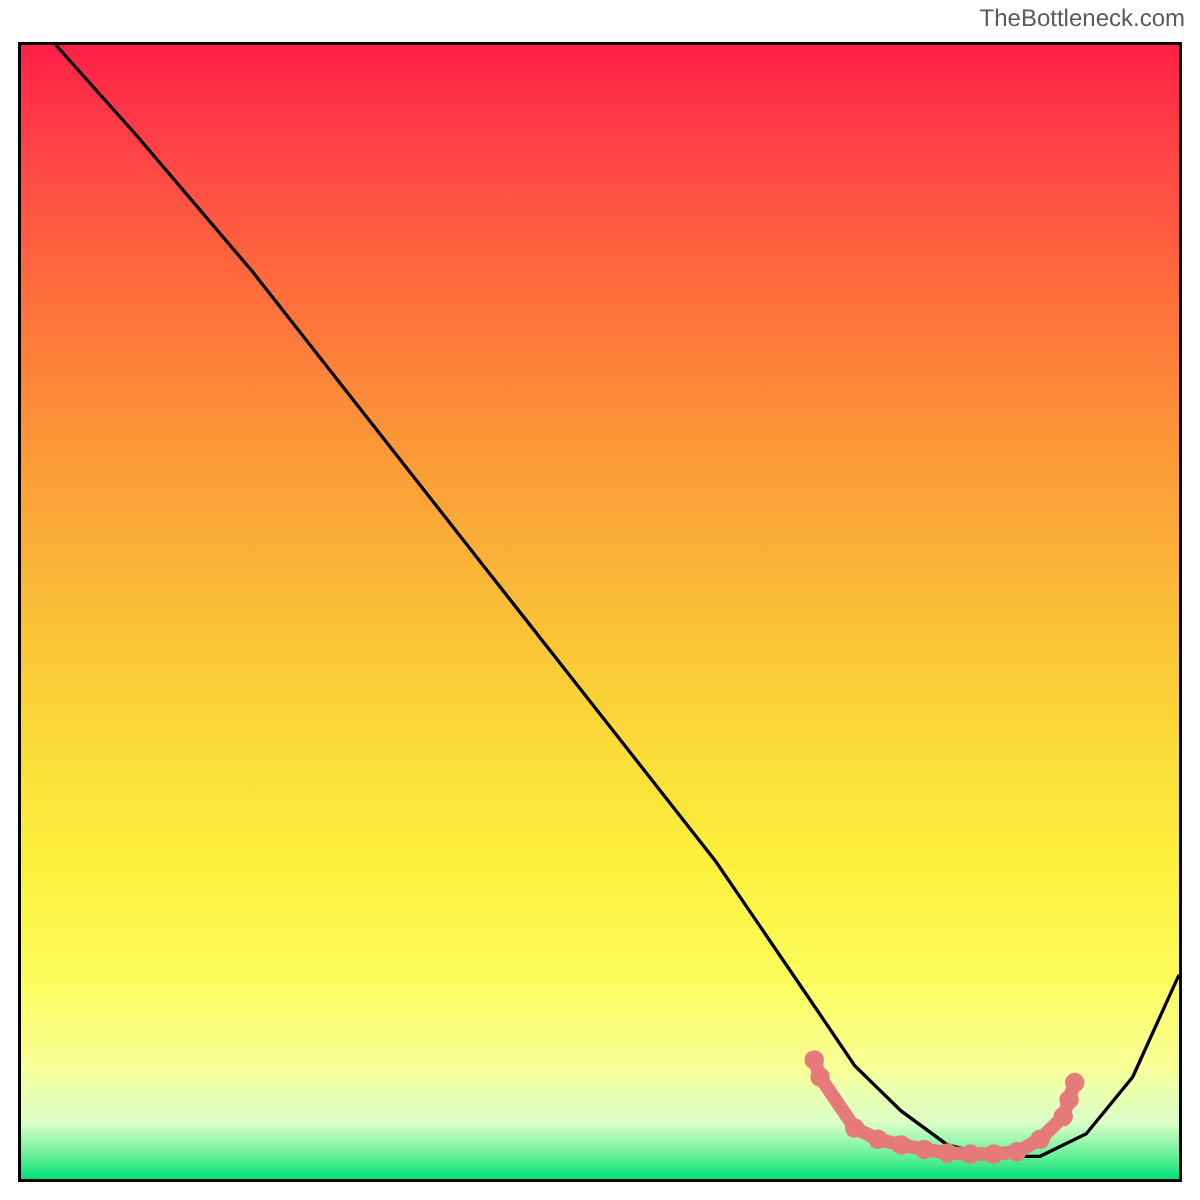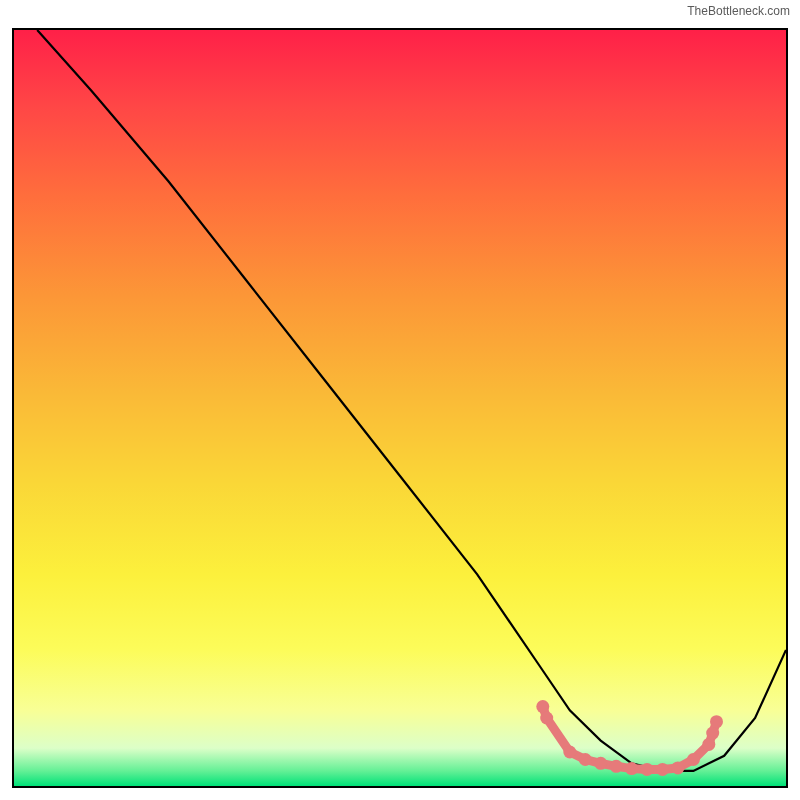--- a/index.html
+++ b/index.html
@@ -8,21 +8,21 @@
     width: 800px;
     height: 800px;
     background: #ffffff;
     font-family: Arial, Helvetica, sans-serif;
     position: relative;
   }
   .watermark {
     position: absolute;
     top: 4px;
     right: 10px;
-    font-size: 12px;
+    font-size: 16px;
     font-weight: 500;
     color: #5a5a5a;
     z-index: 3;
   }
   .plot-frame {
     position: absolute;
     top: 28px;
     left: 12px;
     width: 776px;
     height: 760px;

